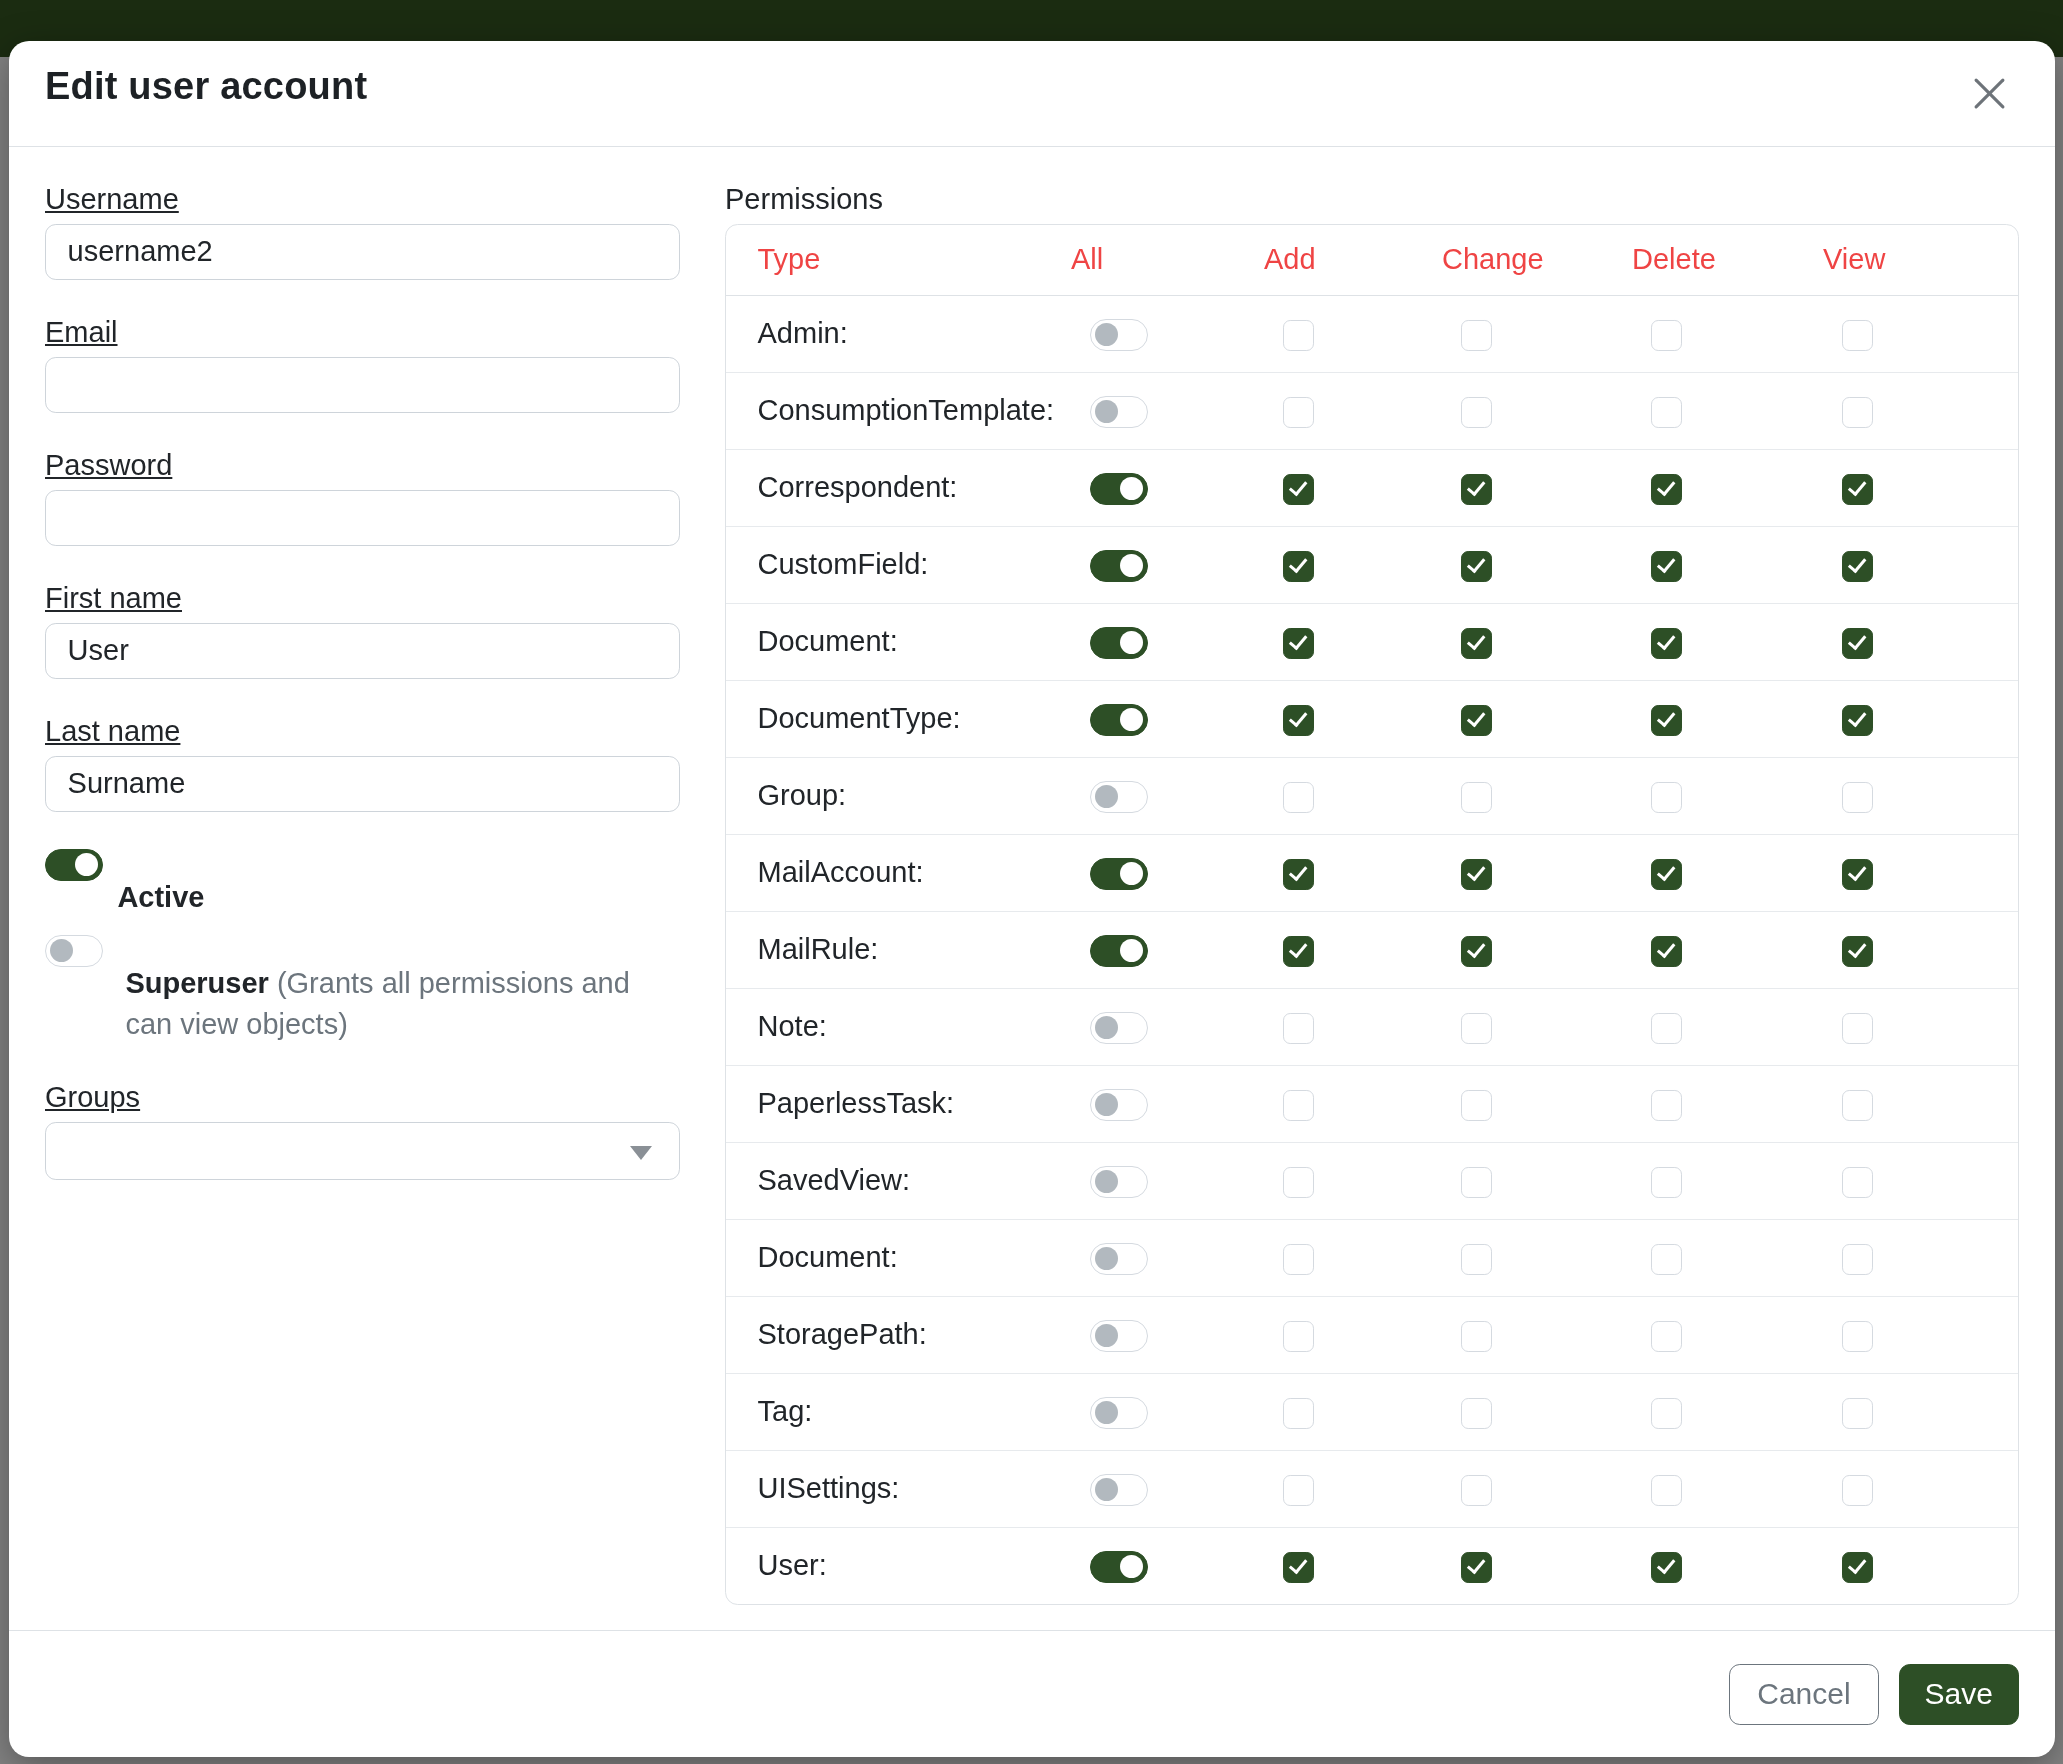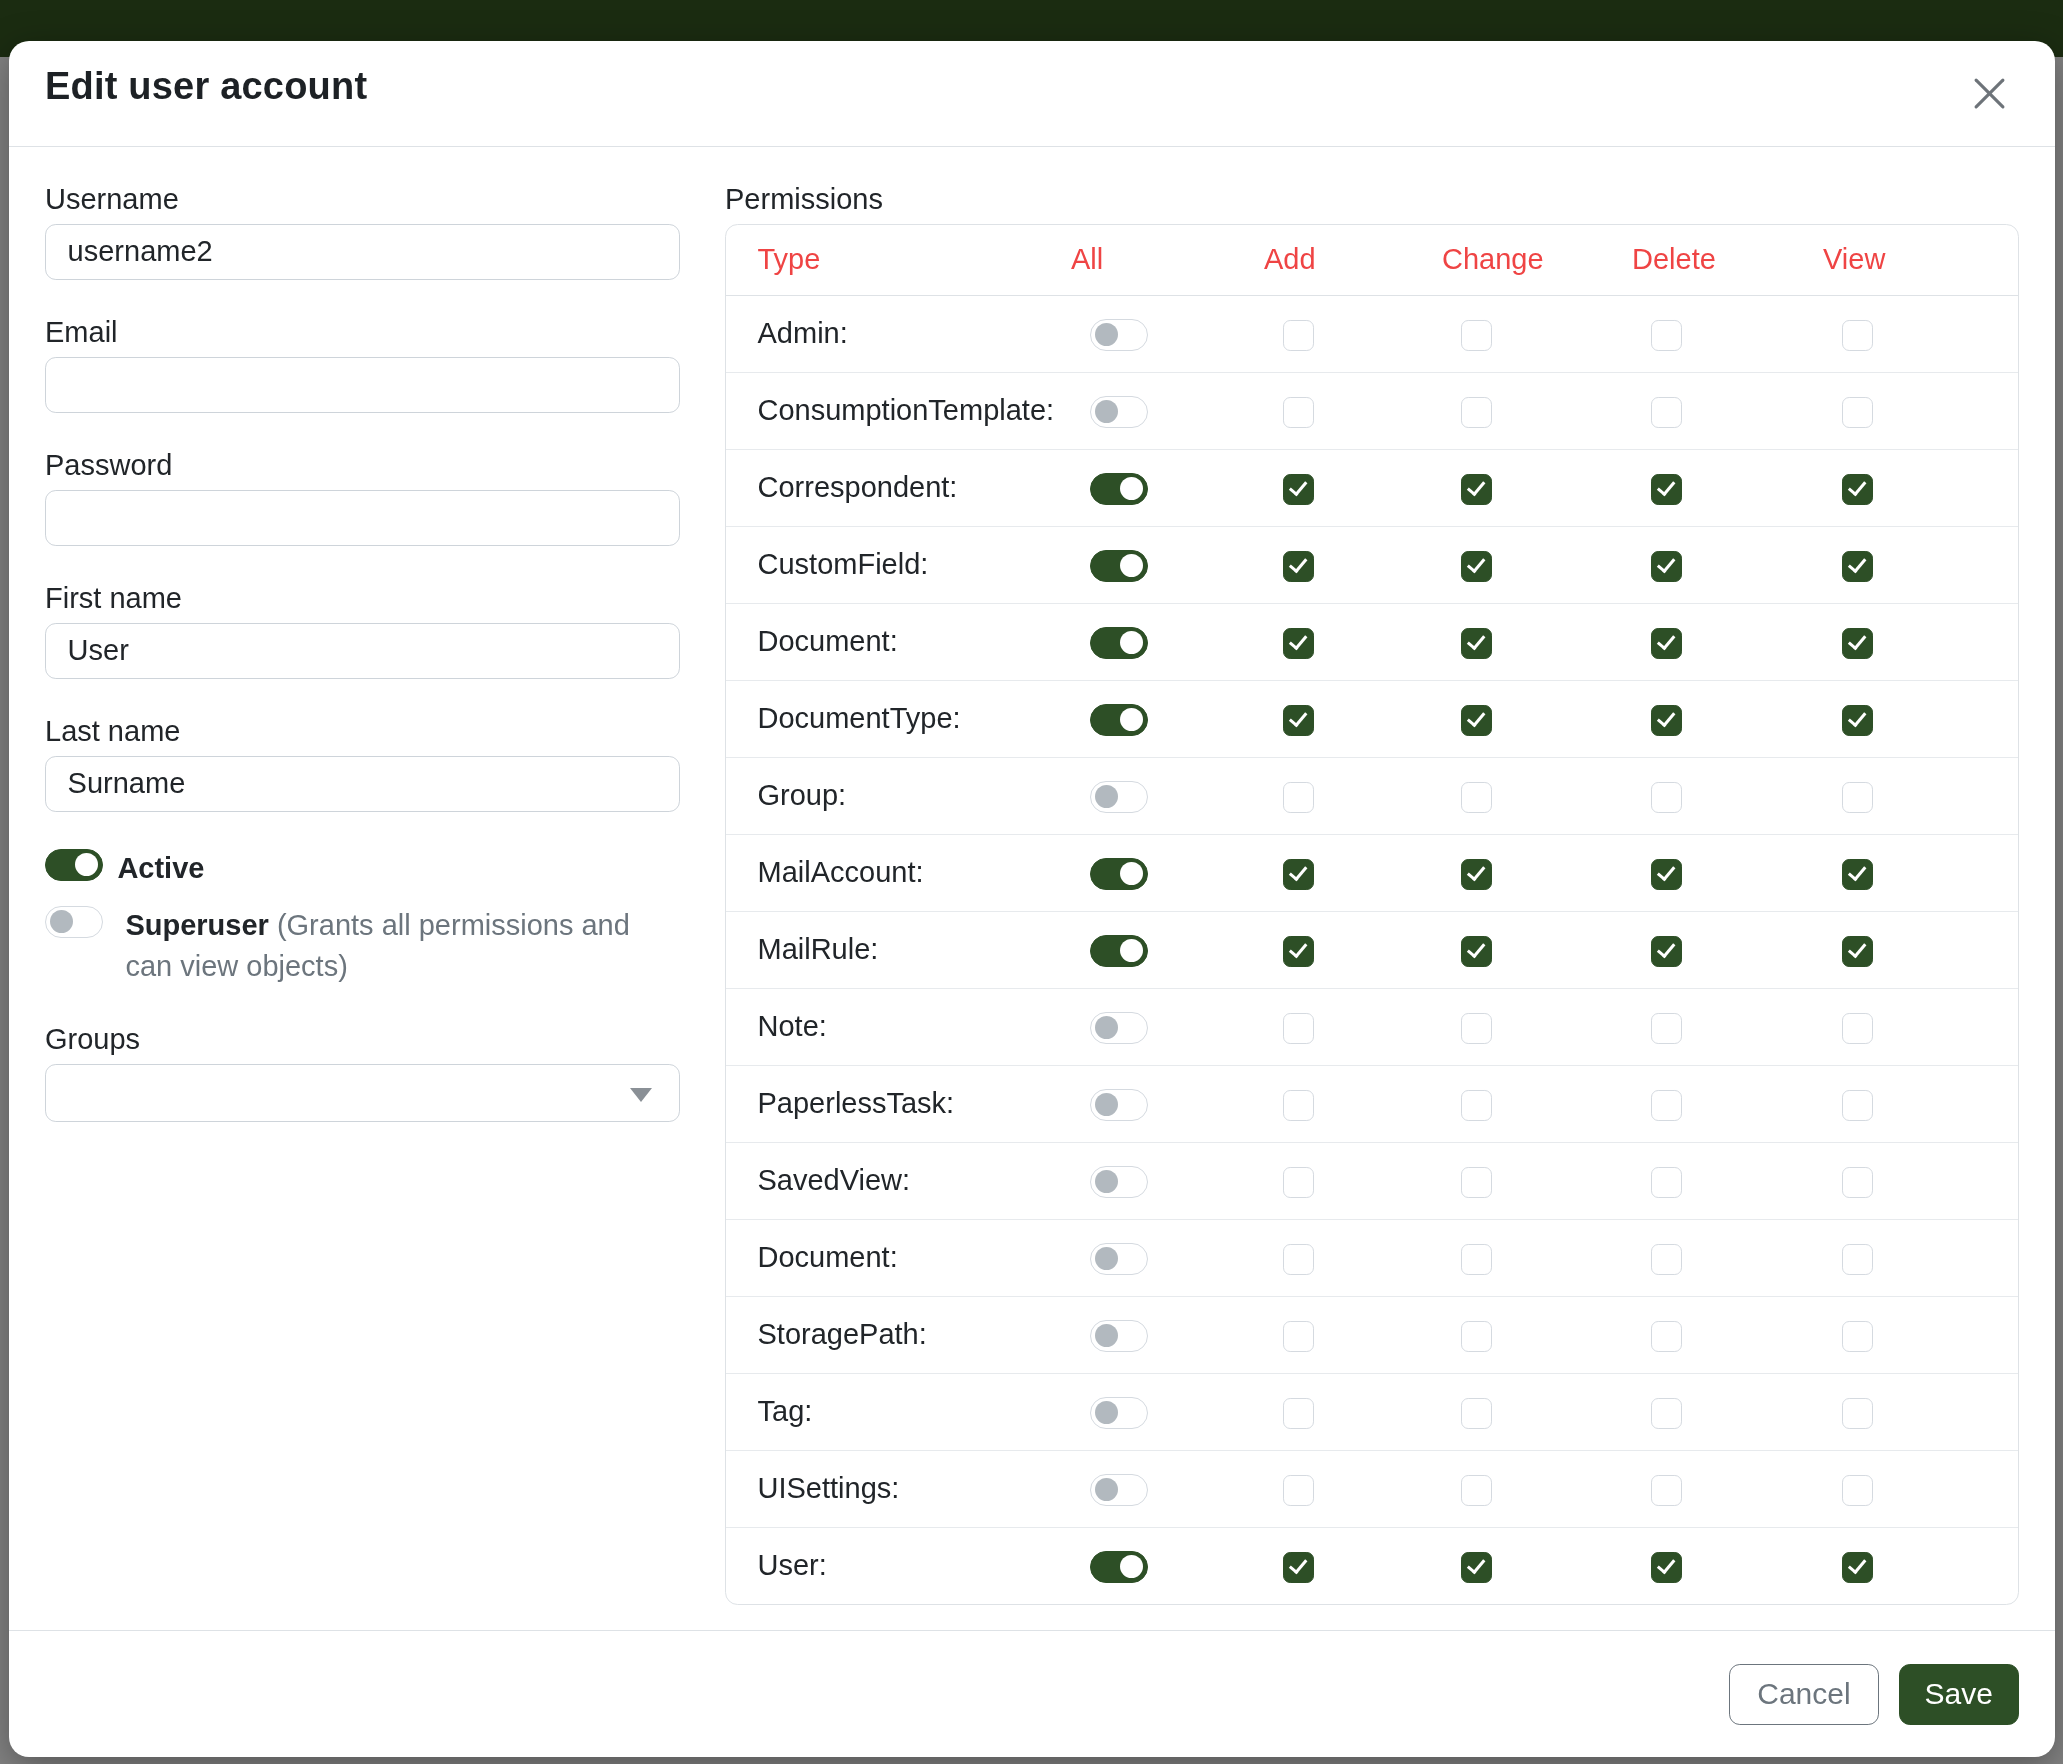--- a/index.html
+++ b/index.html
@@ -64,20 +64,21 @@
     overflow: hidden;
   }
   .left-col { width: 635px; flex: 0 0 635px; }
   .right-col { flex: 1; min-width: 0; }
 
   .field-label {
     font-size: 29px;
     color: #212529;
     line-height: 33px;
     margin: 36px 0 8px 0;
+    text-decoration: underline;
   }
   .field-label.first { margin-top: 0; }
   .text-input {
     width: 100%;
     height: 56px;
     box-sizing: border-box;
     border: 1.8px solid #ced4da;
     border-radius: 10.8px;
     font-size: 29px;
     color: #212529;
@@ -155,20 +156,21 @@
     align-items: flex-start;
     margin-top: 36px;
   }
   .toggle-row.tight { margin-top: 16px; gap: 8px; }
   .toggle-row .switch { margin-top: 0.9px; }
   .toggle-text {
     margin-left: 14.4px;
     font-size: 29px;
     line-height: 41px;
     color: #212529;
+    margin-top: 29px;
   }
   .toggle-strong { font-weight: 600; }
   .toggle-hint { color: #6c757d; font-weight: 400; }
   
   .perm-label {
     font-size: 29px;
     color: #212529;
     line-height: 33px;
     margin: 0 0 8px 0;
   }

